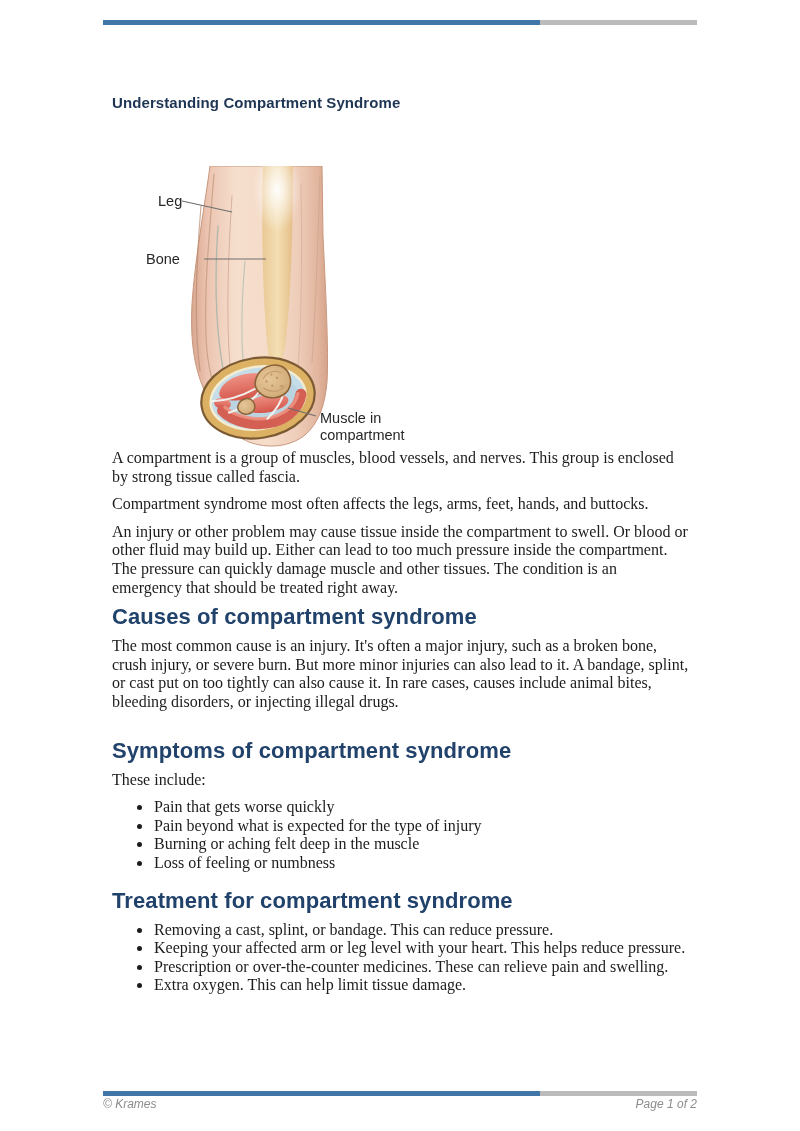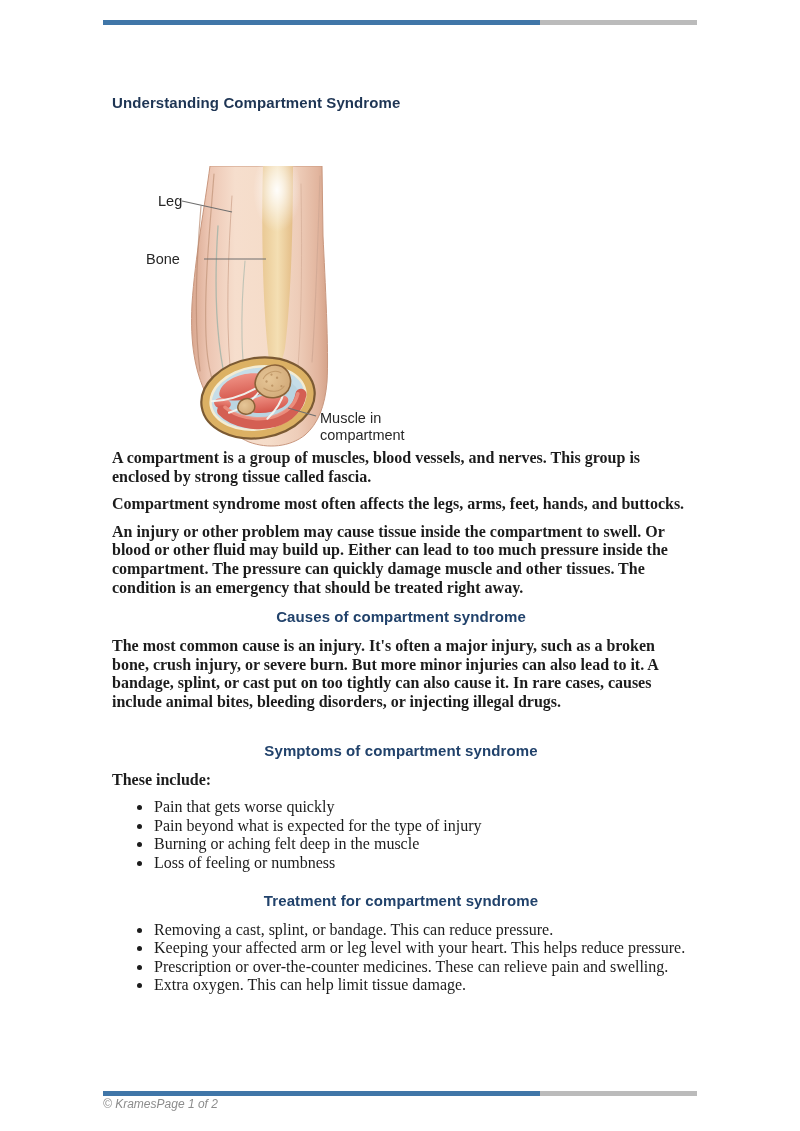--- a/index.html
+++ b/index.html
@@ -17,32 +17,32 @@
   .title{
     position:absolute;left:112px;top:91px;margin:0;
     font-family:"Liberation Sans", sans-serif;font-weight:bold;font-size:15px;line-height:24px;
     color:var(--title-navy,#1e3554);letter-spacing:0.1px;
   }
   
   .figure{position:absolute;left:140px;top:162px;width:300px;height:285px;margin:4px;}
   .fig-label{font-family:"Liberation Sans", sans-serif;font-size:14.5px;fill:#272727;}
   
   .content{position:absolute;left:112px;top:449px;width:578px;font-size:16px;line-height:18.6px;}
-  .content p{margin:0 0 9px 0;font-weight:bold;}
+  .content p{margin:0 0 9px 0;}
   .content h2{
-    font-family:"Liberation Sans", sans-serif;font-weight:bold;font-size:15px;line-height:21px;
-    color:var(--heading-navy,#21426b);margin:0 0 10px 0;letter-spacing:0.1px;text-align:center;
+    font-family:"Liberation Sans", sans-serif;font-weight:bold;font-size:22px;line-height:21px;
+    color:var(--heading-navy,#21426b);margin:0 0 10px 0;letter-spacing:0.1px;
   }
   .content h2.mt-lg{margin-top:28px;}
   .content h2.mt-xl{margin-top:17px;}
   .content ul{margin:0 4px 9px 0;padding-left:41px;list-style:disc;}
   .content li{margin:0;padding-left:1px;}
   
   .footer-row{
-    position:absolute;left:103px;top:1097px;width:594px;display:flex;
+    position:absolute;left:103px;top:1097px;width:594px;display:flex;justify-content:space-between;
     font-family:"Liberation Sans", sans-serif;font-style:italic;font-size:12px;color:var(--footer-gray,#8c8c8c);
   }
 </style>
 </head>
 <body>
 
 <div class="page">
 
   <div class="rule top">
     <div class="seg-blue"></div>

